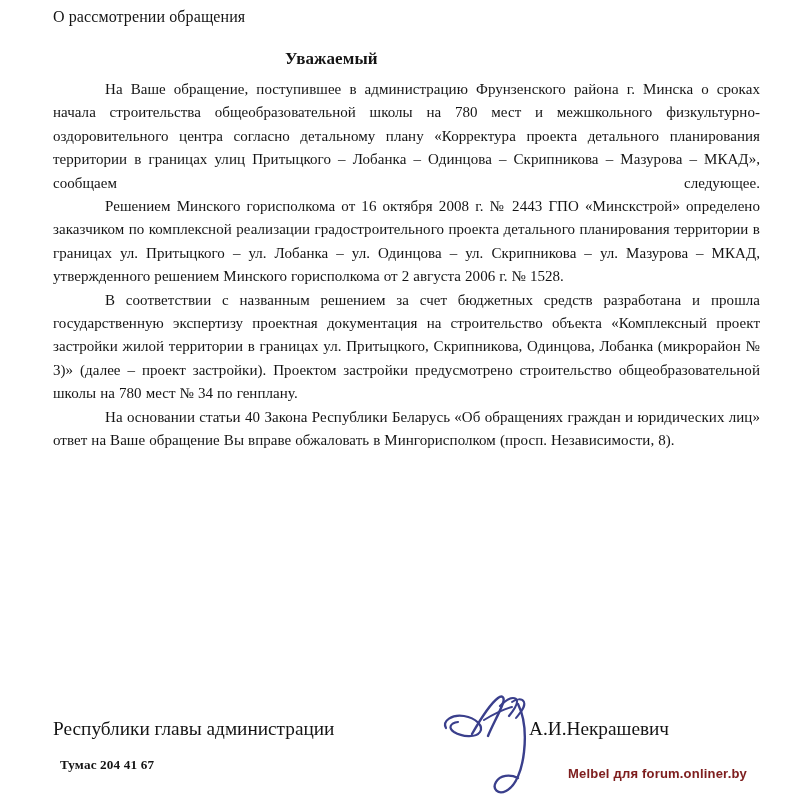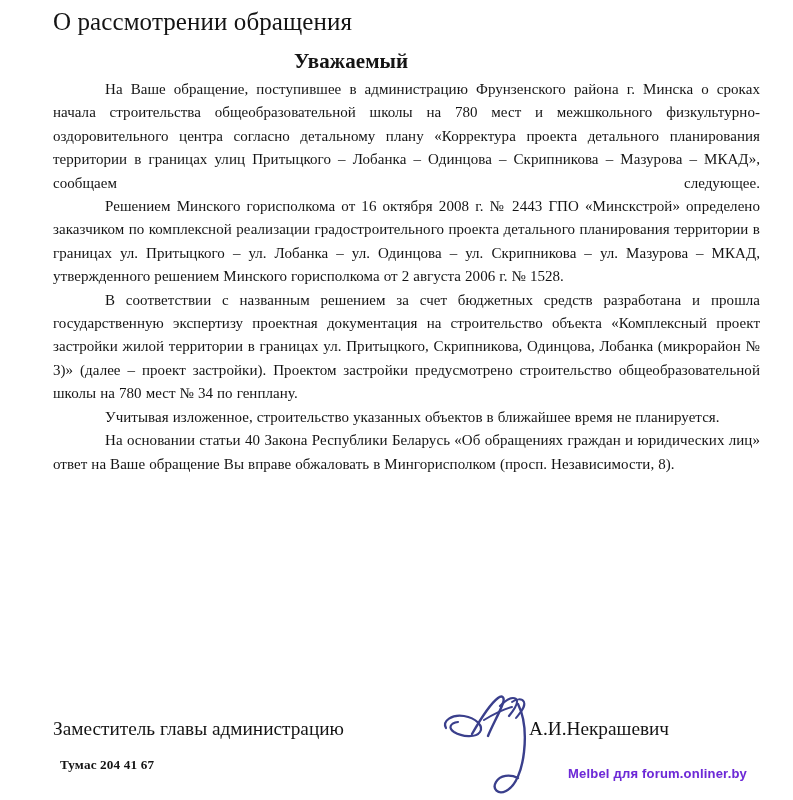--- a/index.html
+++ b/index.html
@@ -16,31 +16,31 @@
     overflow: hidden;
     font-family: "Liberation Serif", "DejaVu Serif", serif;
     color: #141414;
   }
 
   
   .subject {
     position: absolute;
     left: 53px;
     top: 8px;
-    font-size: 25px;
+    font-size: 16px;
     letter-spacing: 0.1px;
     white-space: nowrap;
   }
 
   
   .salutation {
     position: absolute;
-    left: 294px;
+    left: 285px;
     top: 49px;
-    font-size: 21px;
+    font-size: 17px;
     font-weight: 700;
     letter-spacing: 0.1px;
     white-space: nowrap;
   }
 
   
   .body-block {
     position: absolute;
     left: 53px;
     top: 78px;
@@ -109,46 +109,45 @@
   }
 
   
   .watermark {
     position: absolute;
     left: 568px;
     top: 766px;
     font-family: "Liberation Sans", "DejaVu Sans", sans-serif;
     font-size: 13px;
     font-weight: 700;
-    color: #6d28d9;
+    color: #7f1d1d;
     letter-spacing: 0.2px;
     white-space: nowrap;
     text-shadow: 0 0 1px #e8e8e8;
     user-select: none;
   }
 </style>
 </head>
 <body>
 
 <div id="page">
 
   <div class="subject">О рассмотрении обращения</div>
 
   <div class="salutation">Уважаемый</div>
 
   <div class="body-block">
     <p class="para last-justified">На Ваше обращение, поступившее в администрацию Фрунзенского района г. Минска о сроках начала строительства общеобразовательной школы на 780 мест и межшкольного физкультурно-оздоровительного центра согласно детальному плану «Корректура проекта детального планирования территории в границах улиц Притыцкого – Лобанка – Одинцова – Скрипникова – Мазурова – МКАД», сообщаем следующее.</p>
     <p class="para">Решением Минского горисполкома от 16 октября 2008 г. № 2443 ГПО «Минскстрой» определено заказчиком по комплексной реализации градостроительного проекта детального планирования территории в границах ул. Притыцкого – ул. Лобанка – ул. Одинцова – ул. Скрипникова – ул. Мазурова – МКАД, утвержденного решением Минского горисполкома от 2 августа 2006 г. № 1528.</p>
     <p class="para">В соответствии с названным решением за счет бюджетных средств разработана и прошла государственную экспертизу проектная документация на строительство объекта «Комплексный проект застройки жилой территории в границах ул. Притыцкого, Скрипникова, Одинцова, Лобанка (микрорайон № 3)» (далее – проект застройки). Проектом застройки предусмотрено строительство общеобразовательной школы на 780 мест № 34 по генплану.</p>
-    <p class="para">Учитывая изложенное, строительство указанных объектов в ближайшее время не планируется.</p>
     <p class="para">На основании статьи 40 Закона Республики Беларусь «Об обращениях граждан и юридических лиц» ответ на Ваше обращение Вы вправе обжаловать в Мингорисполком (просп. Независимости, 8).</p>
   </div>
 
   <div class="sign-row">
-    <span class="sign-title">Заместитель главы администрацию</span>
+    <span class="sign-title">Республики главы администрации</span>
     <span class="sign-name">А.И.Некрашевич</span>
   </div>
 
   <svg class="signature-mark" viewBox="0 0 130 108" xmlns="http://www.w3.org/2000/svg">
     <g fill="none" stroke="#3a3f8c" stroke-linecap="round" stroke-linejoin="round">
       <path d="M6 38 C2 31, 12 24, 24 26 C36 28, 44 36, 40 42 C36 48, 22 47, 14 42 C8 38, 10 33, 18 32" stroke-width="2.2"></path>
       <path d="M32 44 C40 30, 50 14, 58 8 C62 5, 65 7, 63 13 C60 22, 52 36, 48 46" stroke-width="2.4"></path>
       <path d="M44 30 C54 24, 64 19, 72 17" stroke-width="2.0"></path>
       <path d="M60 16 C66 10, 72 6, 76 9 C79 12, 74 20, 69 26" stroke-width="2.2"></path>
       <path d="M72 12 C76 9, 82 8, 84 12 C86 17, 80 23, 76 28" stroke-width="2.0"></path>

